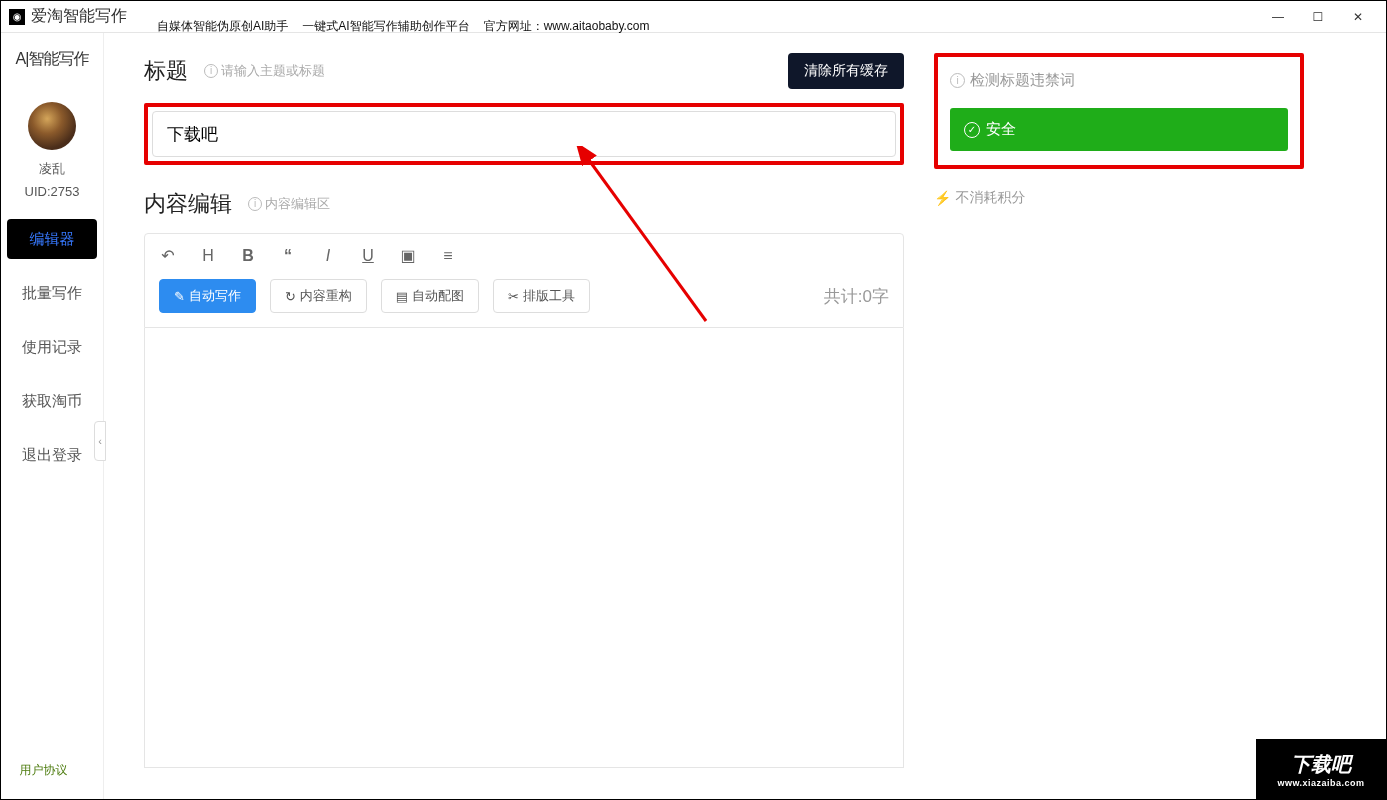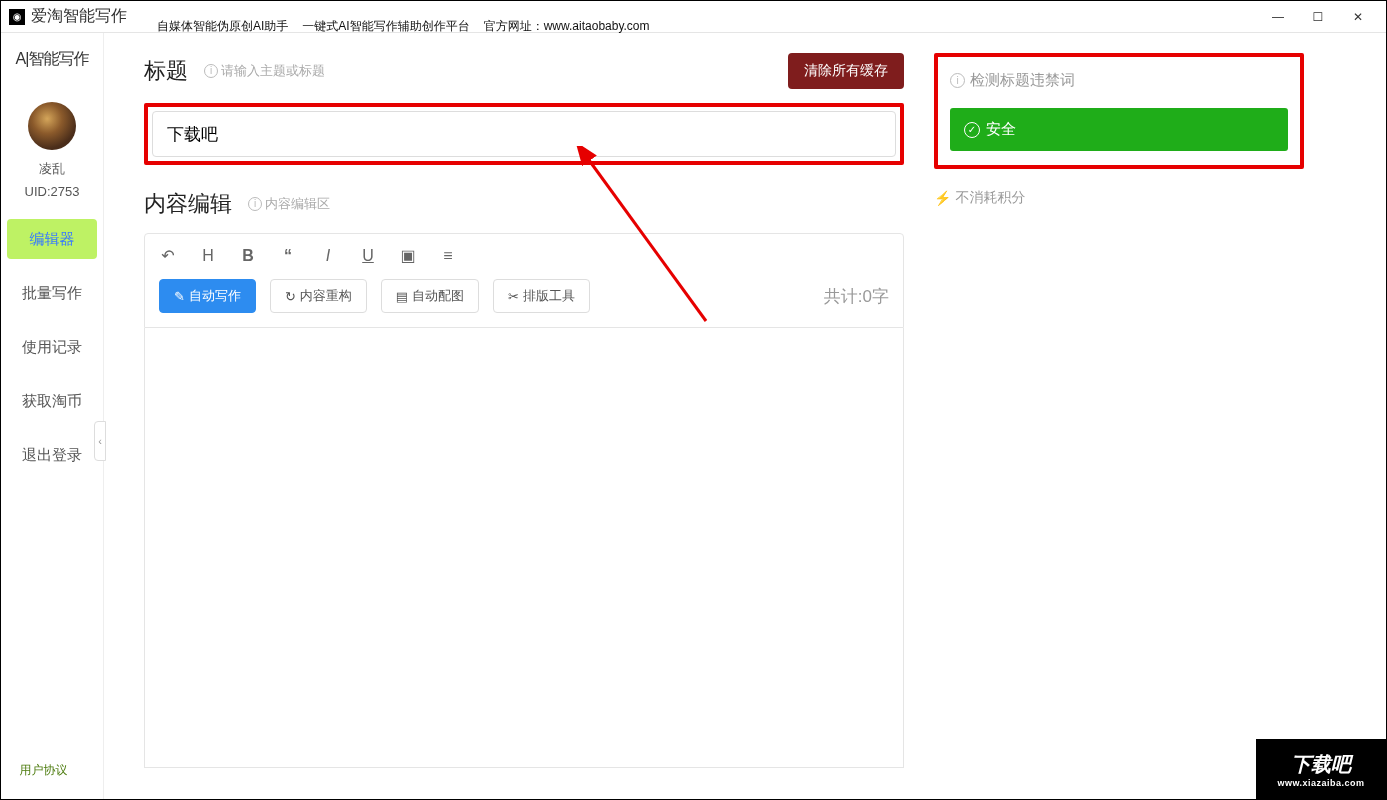--- a/index.html
+++ b/index.html
@@ -13,33 +13,33 @@
     .titlebar .window-controls span { width: 40px; height: 32px; display: flex; align-items: center; justify-content: center; cursor: pointer; font-size: 12px; }
     
     .main { display: flex; height: calc(800px - 34px); }
     
     .sidebar { width: 103px; border-right: 1px solid #eee; display: flex; flex-direction: column; align-items: center; padding-top: 16px; }
     .logo { font-size: 16px; font-weight: normal; margin-bottom: 32px; letter-spacing: -1px; }
     .avatar { width: 48px; height: 48px; border-radius: 50%; background: radial-gradient(circle at 40% 35%, #d4a55a 0%, #8b5a2b 35%, #4a2d1a 70%); margin-bottom: 10px; }
     .username { font-size: 13px; color: #555; margin-bottom: 6px; }
     .uid { font-size: 13px; color: #555; margin-bottom: 20px; }
     .nav-item { width: 90px; height: 40px; display: flex; align-items: center; justify-content: center; color: #555; font-size: 15px; cursor: pointer; margin-bottom: 14px; }
-    .nav-item.active { background: #bef264; color: #3779ff; border-radius: 4px; }
+    .nav-item.active { background: #000000; color: #3779ff; border-radius: 4px; }
     .nav-logout { display: flex; align-items: center; gap: 2px; }
     .collapse-handle { position: absolute; left: 93px; top: 420px; width: 12px; height: 40px; background: #fff; border: 1px solid #ddd; border-radius: 4px 0 0 4px; display: flex; align-items: center; justify-content: center; color: #999; font-size: 11px; }
     .footer-link { position: absolute; bottom: 20px; left: 0; width: 85px; text-align: center; font-size: 12px; color: #4d7c0f; }
     
     .content { flex: 1; display: flex; padding: 20px 18px 0 40px; gap: 30px; }
     
     .editor-col { flex: 1; max-width: 760px; }
     .section-head { display: flex; align-items: center; margin-bottom: 14px; gap: 8px; }
     .section-title { font-size: 22px; color: #222; font-weight: 500; margin-right: 8px; }
     .section-hint { font-size: 13px; color: #aaa; display: flex; align-items: center; }
     .section-hint .info-icon { display: inline-block; width: 14px; height: 14px; border: 1px solid #bbb; border-radius: 50%; text-align: center; line-height: 12px; font-size: 10px; color: #bbb; margin-right: 3px; }
-    .clear-btn { margin-left: auto; background: #7f1d1d; color: #fff; border: none; padding: 9px 16px; border-radius: 4px; font-size: 14px; cursor: pointer; }
+    .clear-btn { margin-left: auto; background: #0f172a; color: #fff; border: none; padding: 9px 16px; border-radius: 4px; font-size: 14px; cursor: pointer; }
     
     .title-input-wrap { border: 4px solid #e60000; padding: 4px; border-radius: 2px; margin-bottom: 24px; }
     .title-input { width: 100%; height: 46px; padding: 0 14px; font-size: 17px; border: 1px solid #ddd; border-radius: 4px; outline: none; }
     
     .toolbar { border: 1px solid #e5e5e5; border-radius: 4px 4px 0 0; padding: 12px 14px 14px; }
     .fmt-row { display: flex; gap: 22px; align-items: center; margin-bottom: 14px; color: #555; }
     .fmt-btn { cursor: pointer; font-size: 16px; color: #666; width: 18px; text-align: center; }
     .action-row { display: flex; align-items: center; gap: 14px; }
     .act-btn { border: 1px solid #ddd; background: #fff; padding: 7px 14px; border-radius: 4px; font-size: 13px; color: #555; cursor: pointer; display: flex; align-items: center; gap: 4px; }
     .act-btn.primary { background: #2d8cf0; color: #fff; border-color: #2d8cf0; }

